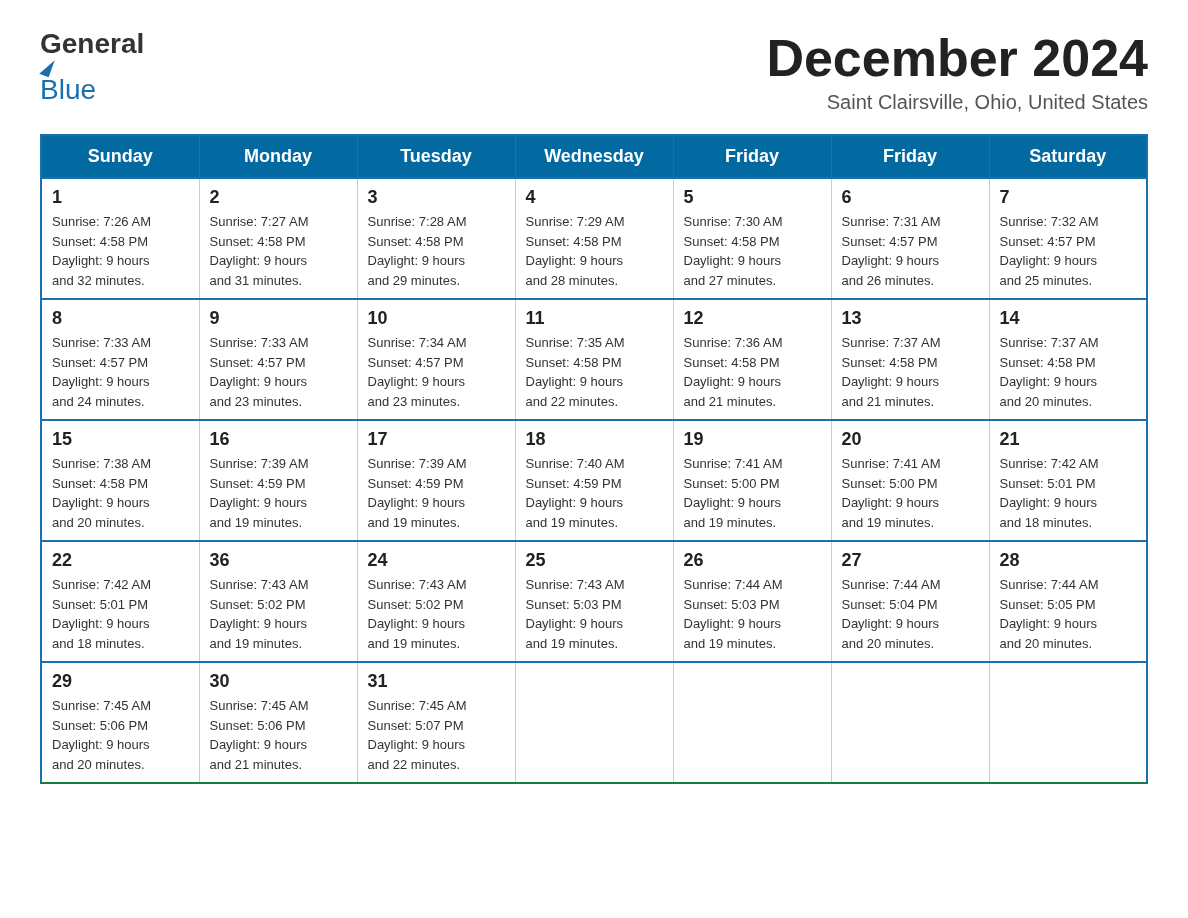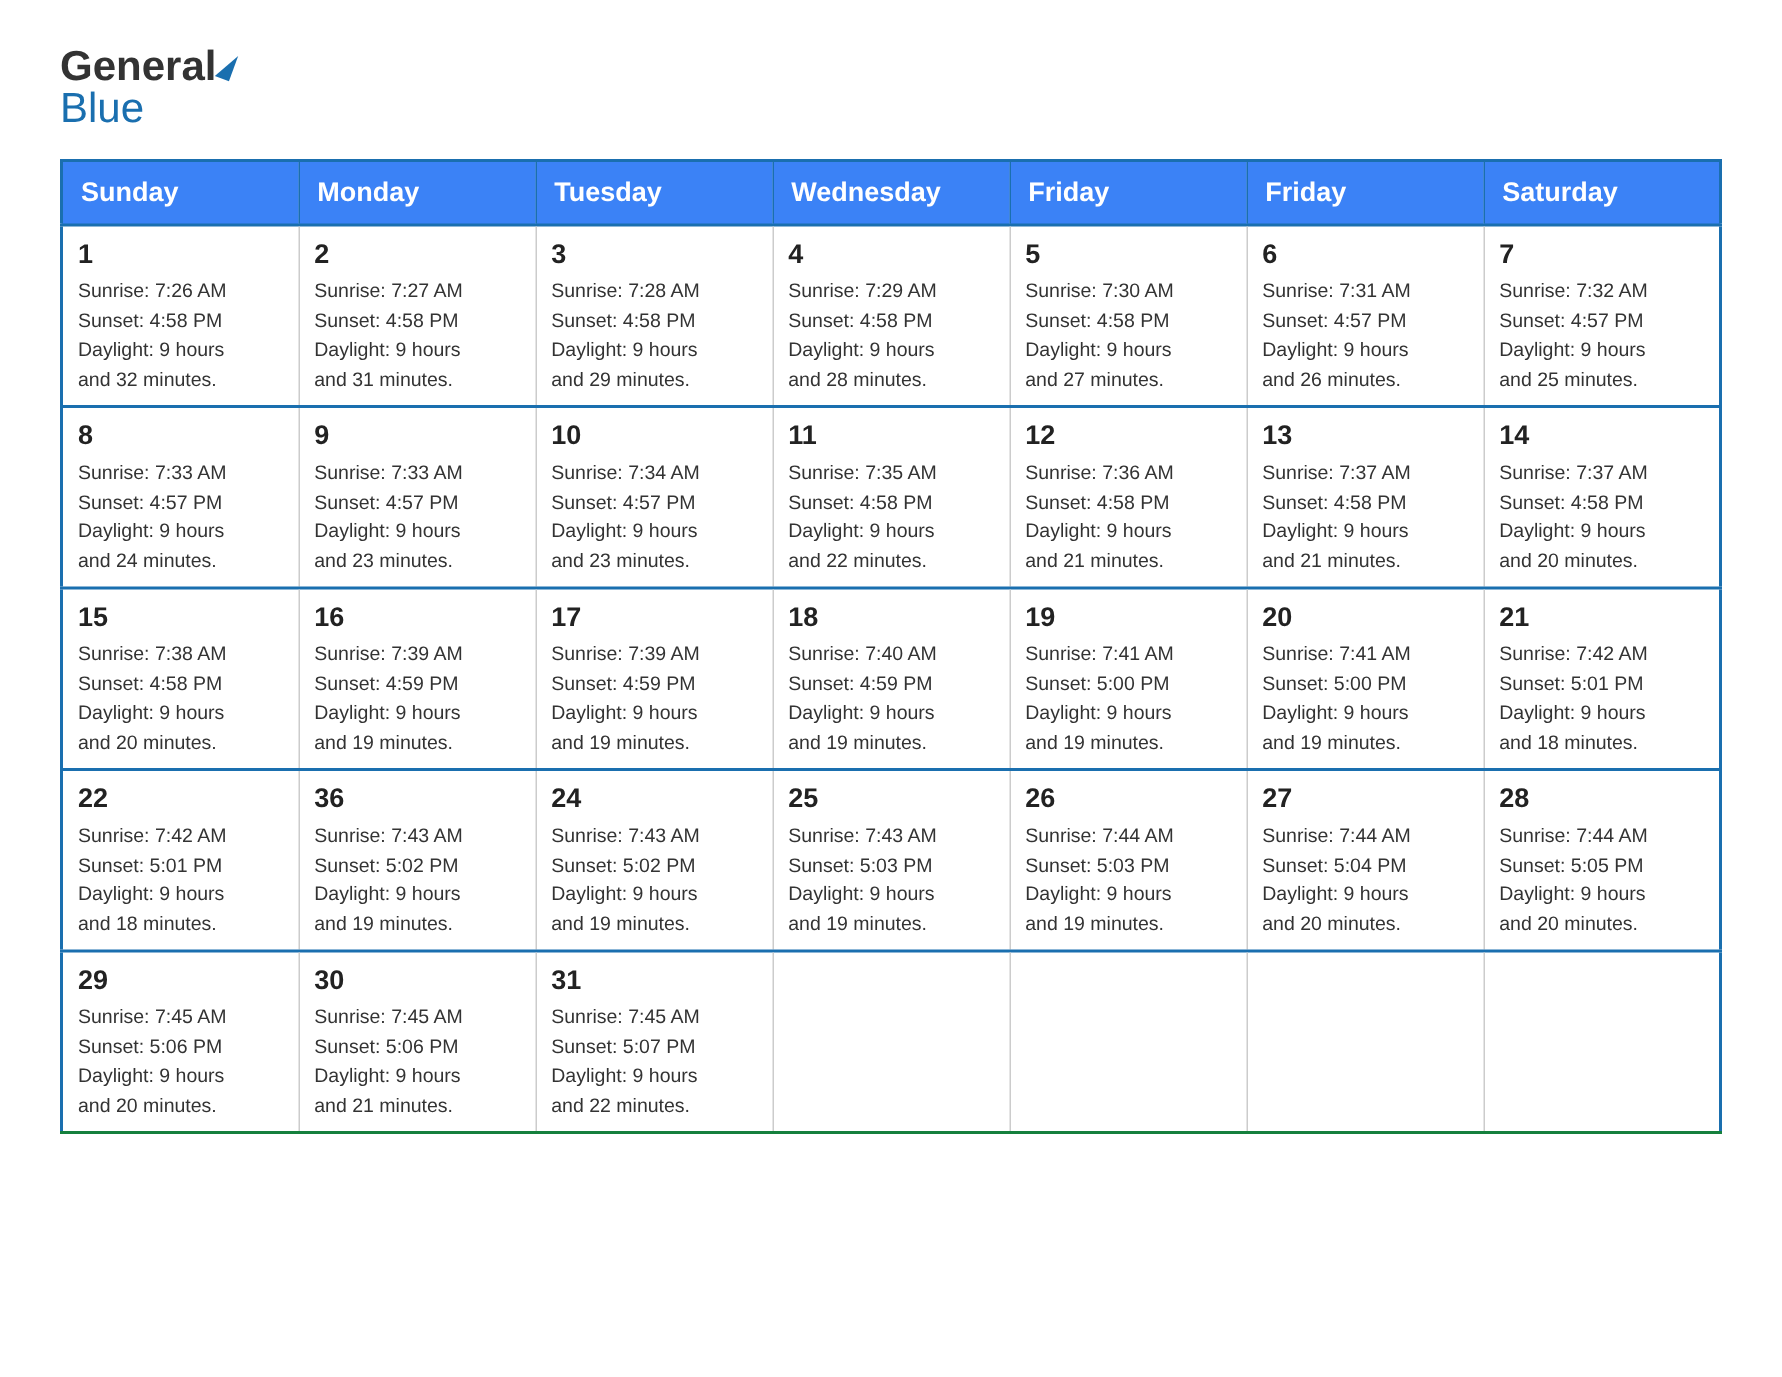--- a/index.html
+++ b/index.html
@@ -39,21 +39,22 @@
       height: 0;
       border-left: 10px solid transparent;
       border-right: 0px solid transparent;
       border-bottom: 18px solid #1a6faf;
       margin-left: 2px;
       vertical-align: middle;
       transform: rotate(20deg);
     }
     .logo-line {
       display: flex;
-      align-items: center;
+      align-items: flex-start;
+      flex-direction: column;
     }
     .title-section {
       text-align: right;
     }
     .month-title {
       font-size: 52px;
       font-weight: bold;
       color: #222;
       line-height: 1.1;
     }
@@ -61,26 +62,26 @@
       font-size: 20px;
       color: #555;
       margin-top: 4px;
     }
     .calendar {
       width: 100%;
       border-collapse: collapse;
       border: 2px solid #1a6faf;
     }
     .calendar th {
-      background-color: #3b82f6;
+      background-color: #0369a1;
       color: #fff;
       font-size: 18px;
       font-weight: bold;
       padding: 10px 12px;
-      text-align: left;
+      text-align: center;
       border: 1px solid #1a6faf;
       margin-left: 13px;
     }
     .calendar td {
       vertical-align: top;
       padding: 8px 10px;
       border: 1px solid #ccc;
       border-top: 2px solid #1a6faf;
       width: 14.28%;
       min-height: 100px;
@@ -109,20 +110,24 @@
 <div class="header">
   <div class="logo">
     <div class="logo-line">
       <span class="logo-general">General</span>
       <span class="logo-triangle"></span>
     </div>
     <div>
       <span class="logo-blue">Blue</span>
     </div>
   </div>
+  <div class="title-section">
+    <div class="month-title">December 2024</div>
+    <div class="location">Saint Clairsville, Ohio, United States</div>
+  </div>
 </div>
 
 <table class="calendar">
   <thead>
     <tr>
     <th>Sunday</th>
         <th>Monday</th>
         <th>Tuesday</th>
         <th>Wednesday</th>
         <th>Friday</th>

